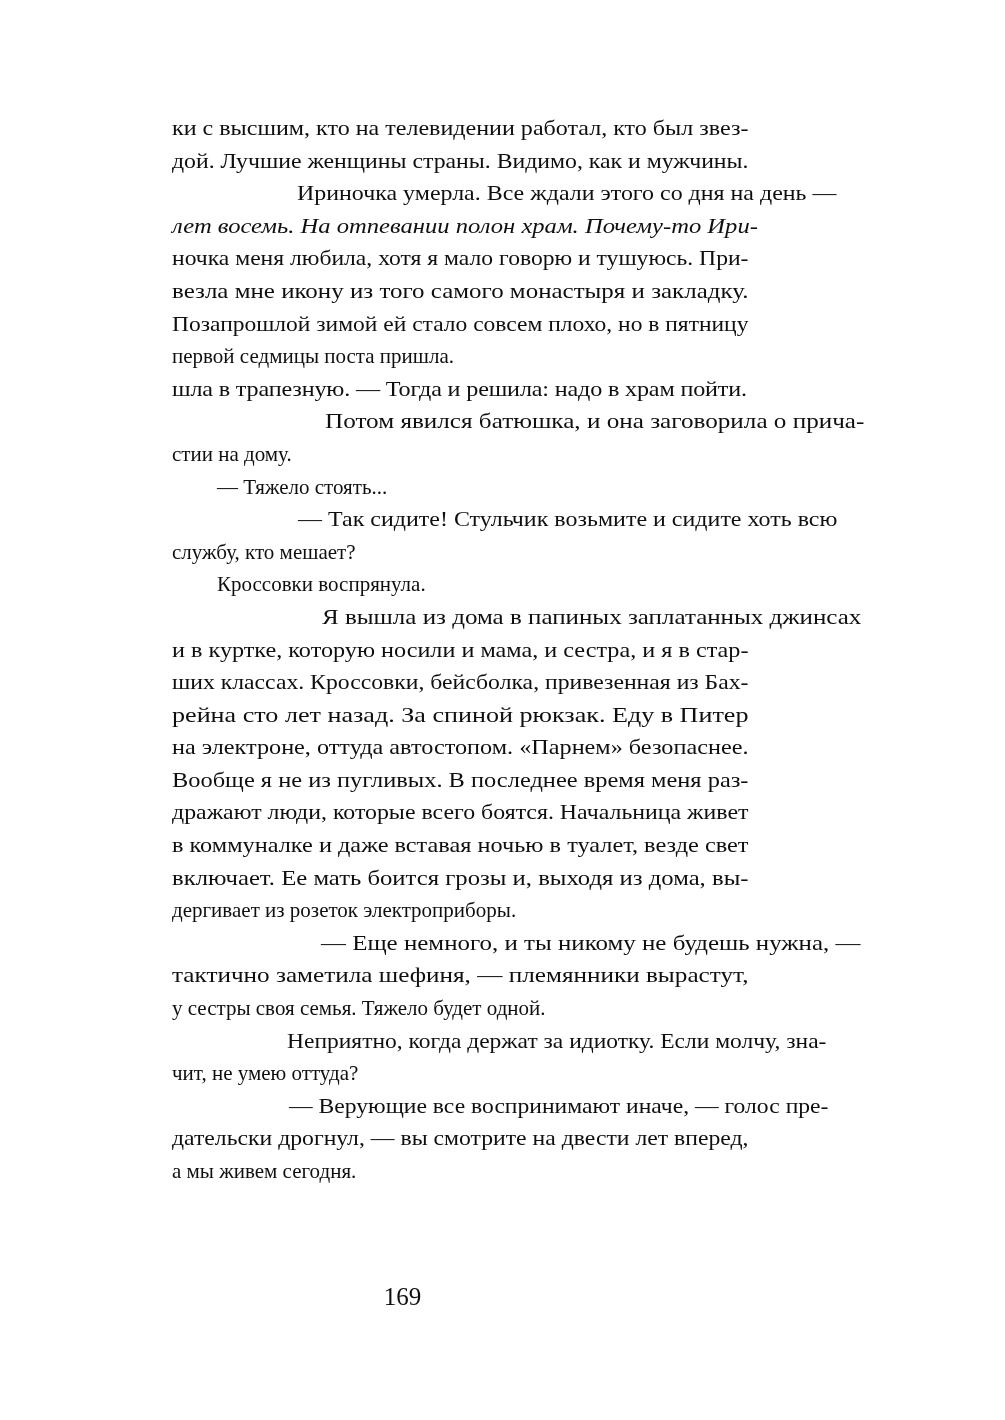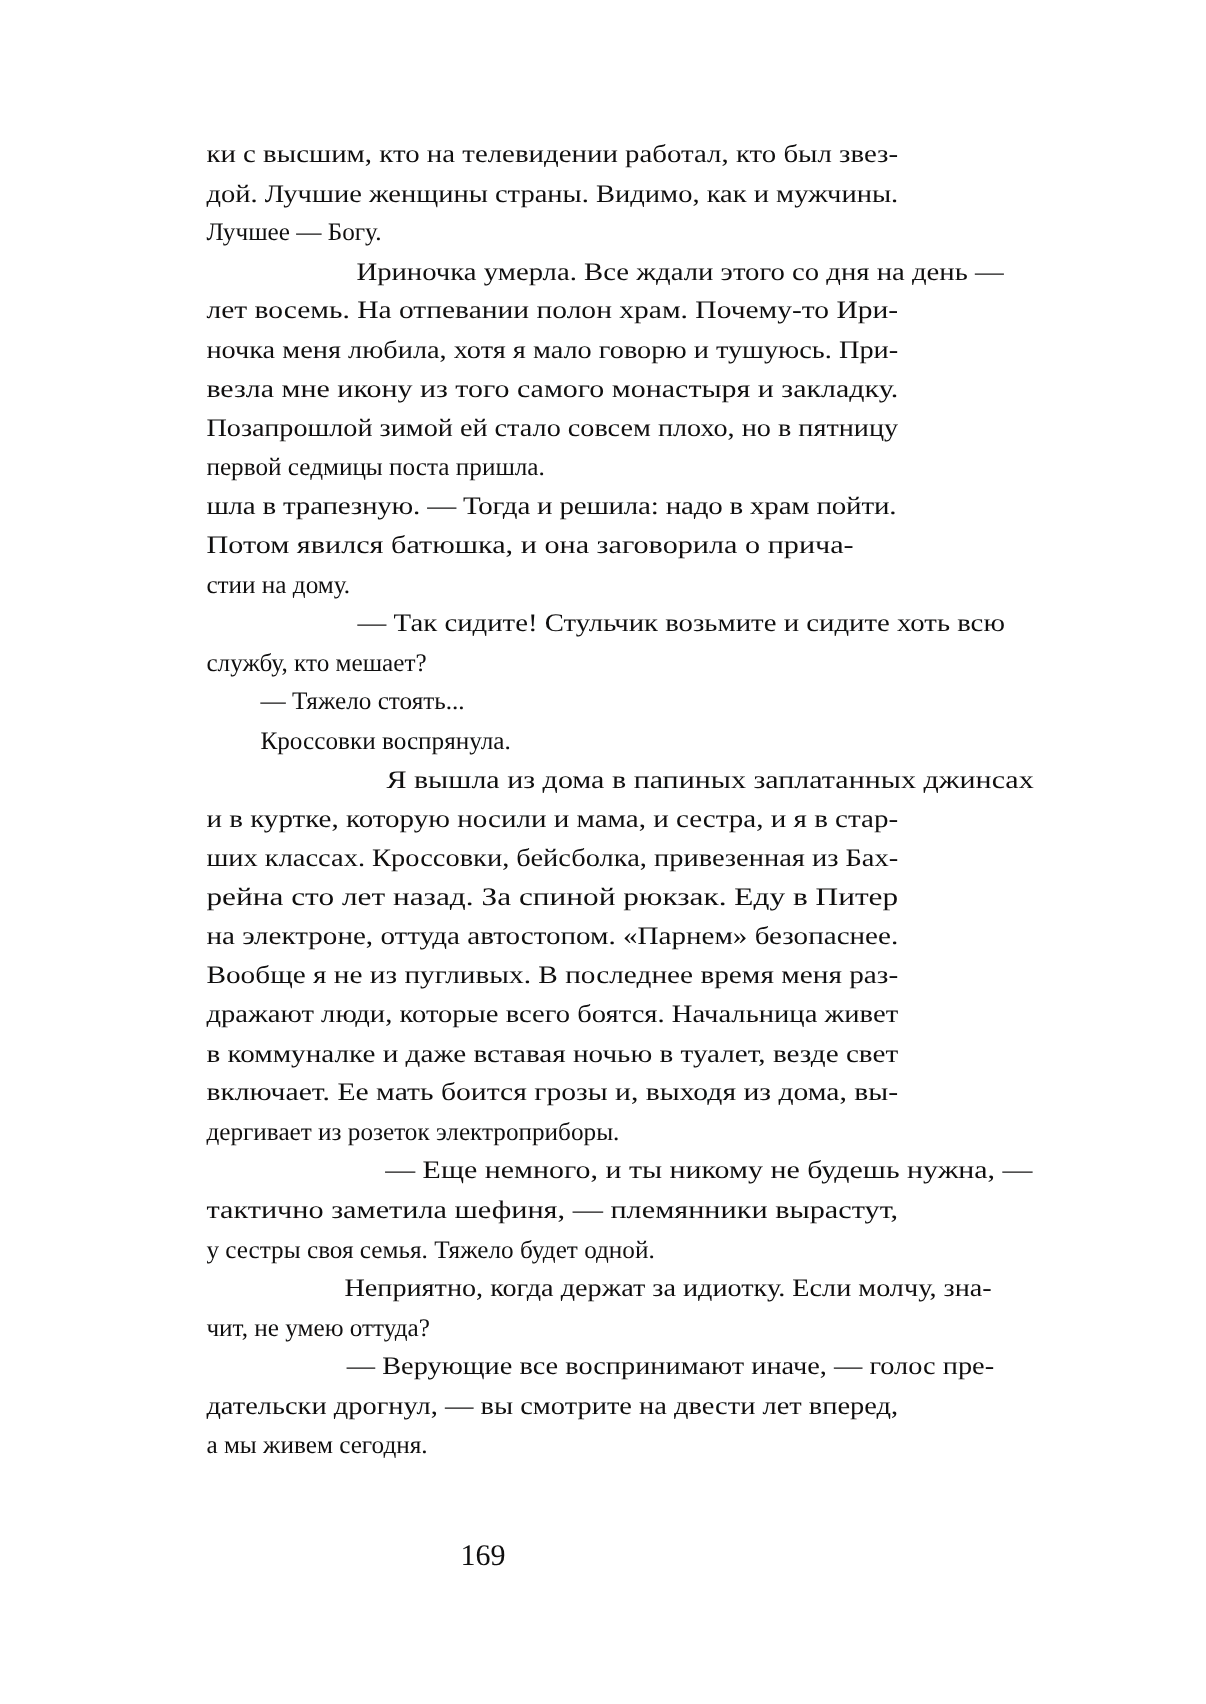--- a/index.html
+++ b/index.html
@@ -73,29 +73,28 @@
 
   <div class="text-block">
 
     <p class="para">
       <span class="line justify" style="white-space: nowrap;">
         <span style="display: inline-block; transform-origin: left center; transform: scaleX(1.1453); width: 611.172px;">ки с высшим, кто на телевидении работал, кто был звез-</span>
       </span>
       <span class="line justify" style="white-space: nowrap;">
         <span style="display: inline-block; transform-origin: left center; transform: scaleX(1.1317); width: 618.562px;">дой. Лучшие женщины страны. Видимо, как и мужчины.</span>
       </span>
-      <span class="line" style="white-space: nowrap;"><span>Лучшее — Богу.</span></span>
     </p>
 
     <p class="para">
       <span class="line justify" style="white-space: nowrap;">
         <span class="ind"></span>
         <span style="display: inline-block; transform-origin: left center; transform: scaleX(1.1396); width: 574.766px;">Ириночка умерла. Все ждали этого со дня на день —</span>
       </span>
-      <span class="line justify" style="white-space: nowrap;">
+      <span class="line justify" style="white-space: nowrap; font-style: italic;">
         <span style="display: inline-block; transform-origin: left center; transform: scaleX(1.171); width: 597.781px;">лет восемь. На отпевании полон храм. Почему-то Ири-</span>
       </span>
       <span class="line justify" style="white-space: nowrap;">
         <span style="display: inline-block; transform-origin: left center; transform: scaleX(1.1243); width: 622.609px;">ночка меня любила, хотя я мало говорю и тушуюсь. При-</span>
       </span>
       <span class="line justify" style="white-space: nowrap;">
         <span style="display: inline-block; transform-origin: left center; transform: scaleX(1.1887); width: 588.859px;">везла мне икону из того самого монастыря и закладку.</span>
       </span>
       <span class="line justify" style="white-space: nowrap;">
         <span style="display: inline-block; transform-origin: left center; transform: scaleX(1.1196); width: 625.219px;">Позапрошлой зимой ей стало совсем плохо, но в пятницу</span>
@@ -103,40 +102,40 @@
       <span class="line" style="white-space: nowrap;"><span>первой седмицы поста пришла.</span></span>
     </p>
 
     <p class="para">
       <span class="line tight justify" style="white-space: nowrap;">
         <span style="display: inline-block; transform-origin: left center; transform: scaleX(1.1508); width: 608.297px;">шла в трапезную. — Тогда и решила: надо в храм пойти.</span>
       </span>
     </p>
 
     <p class="para">
-      <span class="line justify" style="white-space: nowrap; flex-direction: column;">
+      <span class="line justify" style="white-space: nowrap;">
         <span class="ind"></span>
         <span style="display: inline-block; transform-origin: left center; transform: scaleX(1.1978); width: 546.828px;">Потом явился батюшка, и она заговорила о прича-</span>
       </span>
       <span class="line" style="white-space: nowrap;"><span>стии на дому.</span></span>
     </p>
 
     <p class="para">
+      <span class="line" style="white-space: nowrap;"><span class="ind"></span><span>— Тяжело стоять...</span></span>
+    </p>
+
+    <p class="para">
       <span class="line justify" style="white-space: nowrap;">
         <span class="ind"></span>
         <span style="display: inline-block; transform-origin: left center; transform: scaleX(1.142); width: 573.562px;">— Так сидите! Стульчик возьмите и сидите хоть всю</span>
       </span>
       <span class="line" style="white-space: nowrap;"><span>службу, кто мешает?</span></span>
     </p>
 
     <p class="para">
-      <span class="line" style="white-space: nowrap;"><span class="ind"></span><span>— Тяжело стоять...</span></span>
-    </p>
-
-    <p class="para">
       <span class="line" style="white-space: nowrap;"><span class="ind"></span><span>Кроссовки воспрянула.</span></span>
     </p>
 
     <p class="para">
       <span class="line justify" style="white-space: nowrap;">
         <span class="ind"></span>
         <span style="display: inline-block; transform-origin: left center; transform: scaleX(1.1912); width: 549.844px;">Я вышла из дома в папиных заплатанных джинсах</span>
       </span>
       <span class="line justify" style="white-space: nowrap;">
         <span style="display: inline-block; transform-origin: left center; transform: scaleX(1.1524); width: 607.406px;">и в куртке, которую носили и мама, и сестра, и я в стар-</span>

